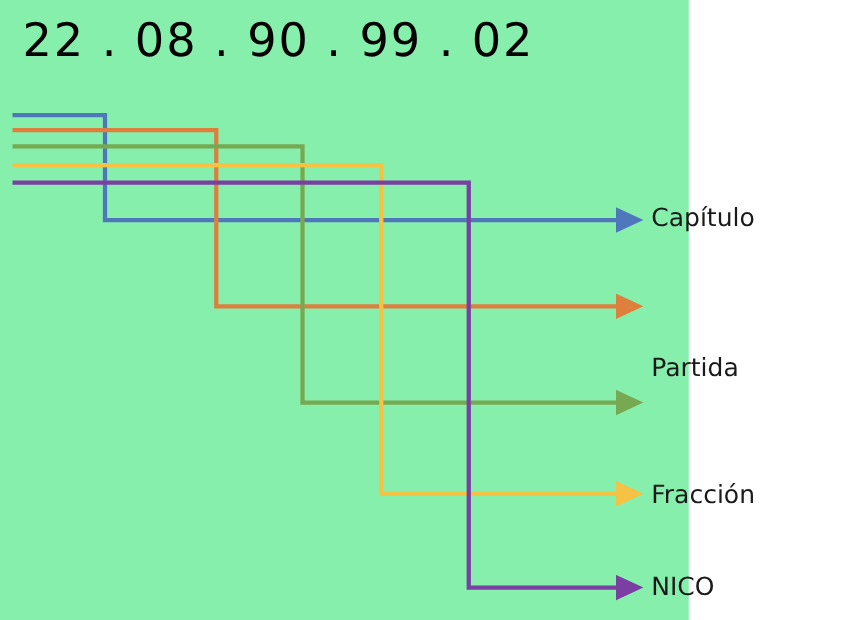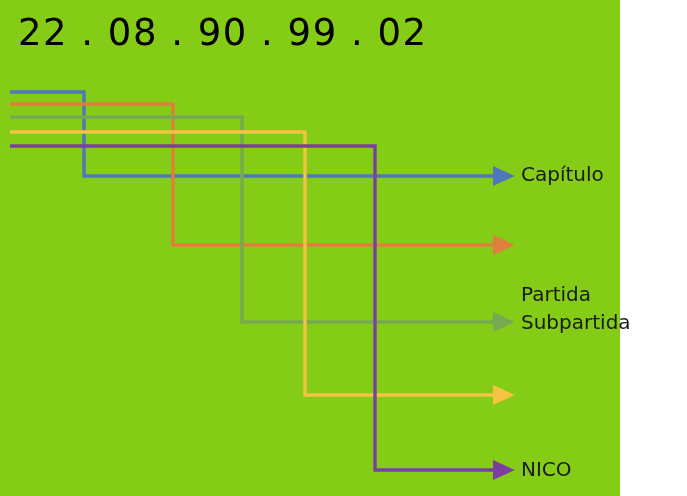--- a/index.html
+++ b/index.html
@@ -11,23 +11,23 @@
     width: 687px;
     height: 496px;
     position: relative;
     overflow: hidden;
     font-family: "Liberation Sans", sans-serif;
   }
   #stage {
     position: absolute;
     left: 0;
     top: 0;
-    width: 620px;
+    width: 551px;
     height: 496px;
-    background: #84cc16;
+    background: #86efac;
   }
   #code-title {
     position: absolute;
     left: 18px;
     top: 10px;
     font-family: "DejaVu Sans", sans-serif;
     font-size: 37px;
     font-weight: 400;
     letter-spacing: 1.5px;
     color: #000000;
@@ -90,18 +90,18 @@
 
     <path d="M10,132 L305,132 L305,395 L496,395" fill="none" stroke="#F5C243" stroke-width="3.4" marker-end="url(#ah-fraccion)"></path>
 
     <path d="M10,146 L375,146 L375,470 L496,470" fill="none" stroke="#7B3EA3" stroke-width="3.4" marker-end="url(#ah-nico)"></path>
   </svg>
 
   <div class="label" id="label-capitulo">Capítulo</div>
 
   <div class="label" id="label-partida">Partida</div>
 
-  <div class="label" id="label-subpartida">Subpartida</div>
 
+  <div class="label" id="label-fraccion">Fracción</div>
 
   <div class="label" id="label-nico">NICO</div>
 
 </div>
 
 </body></html>

